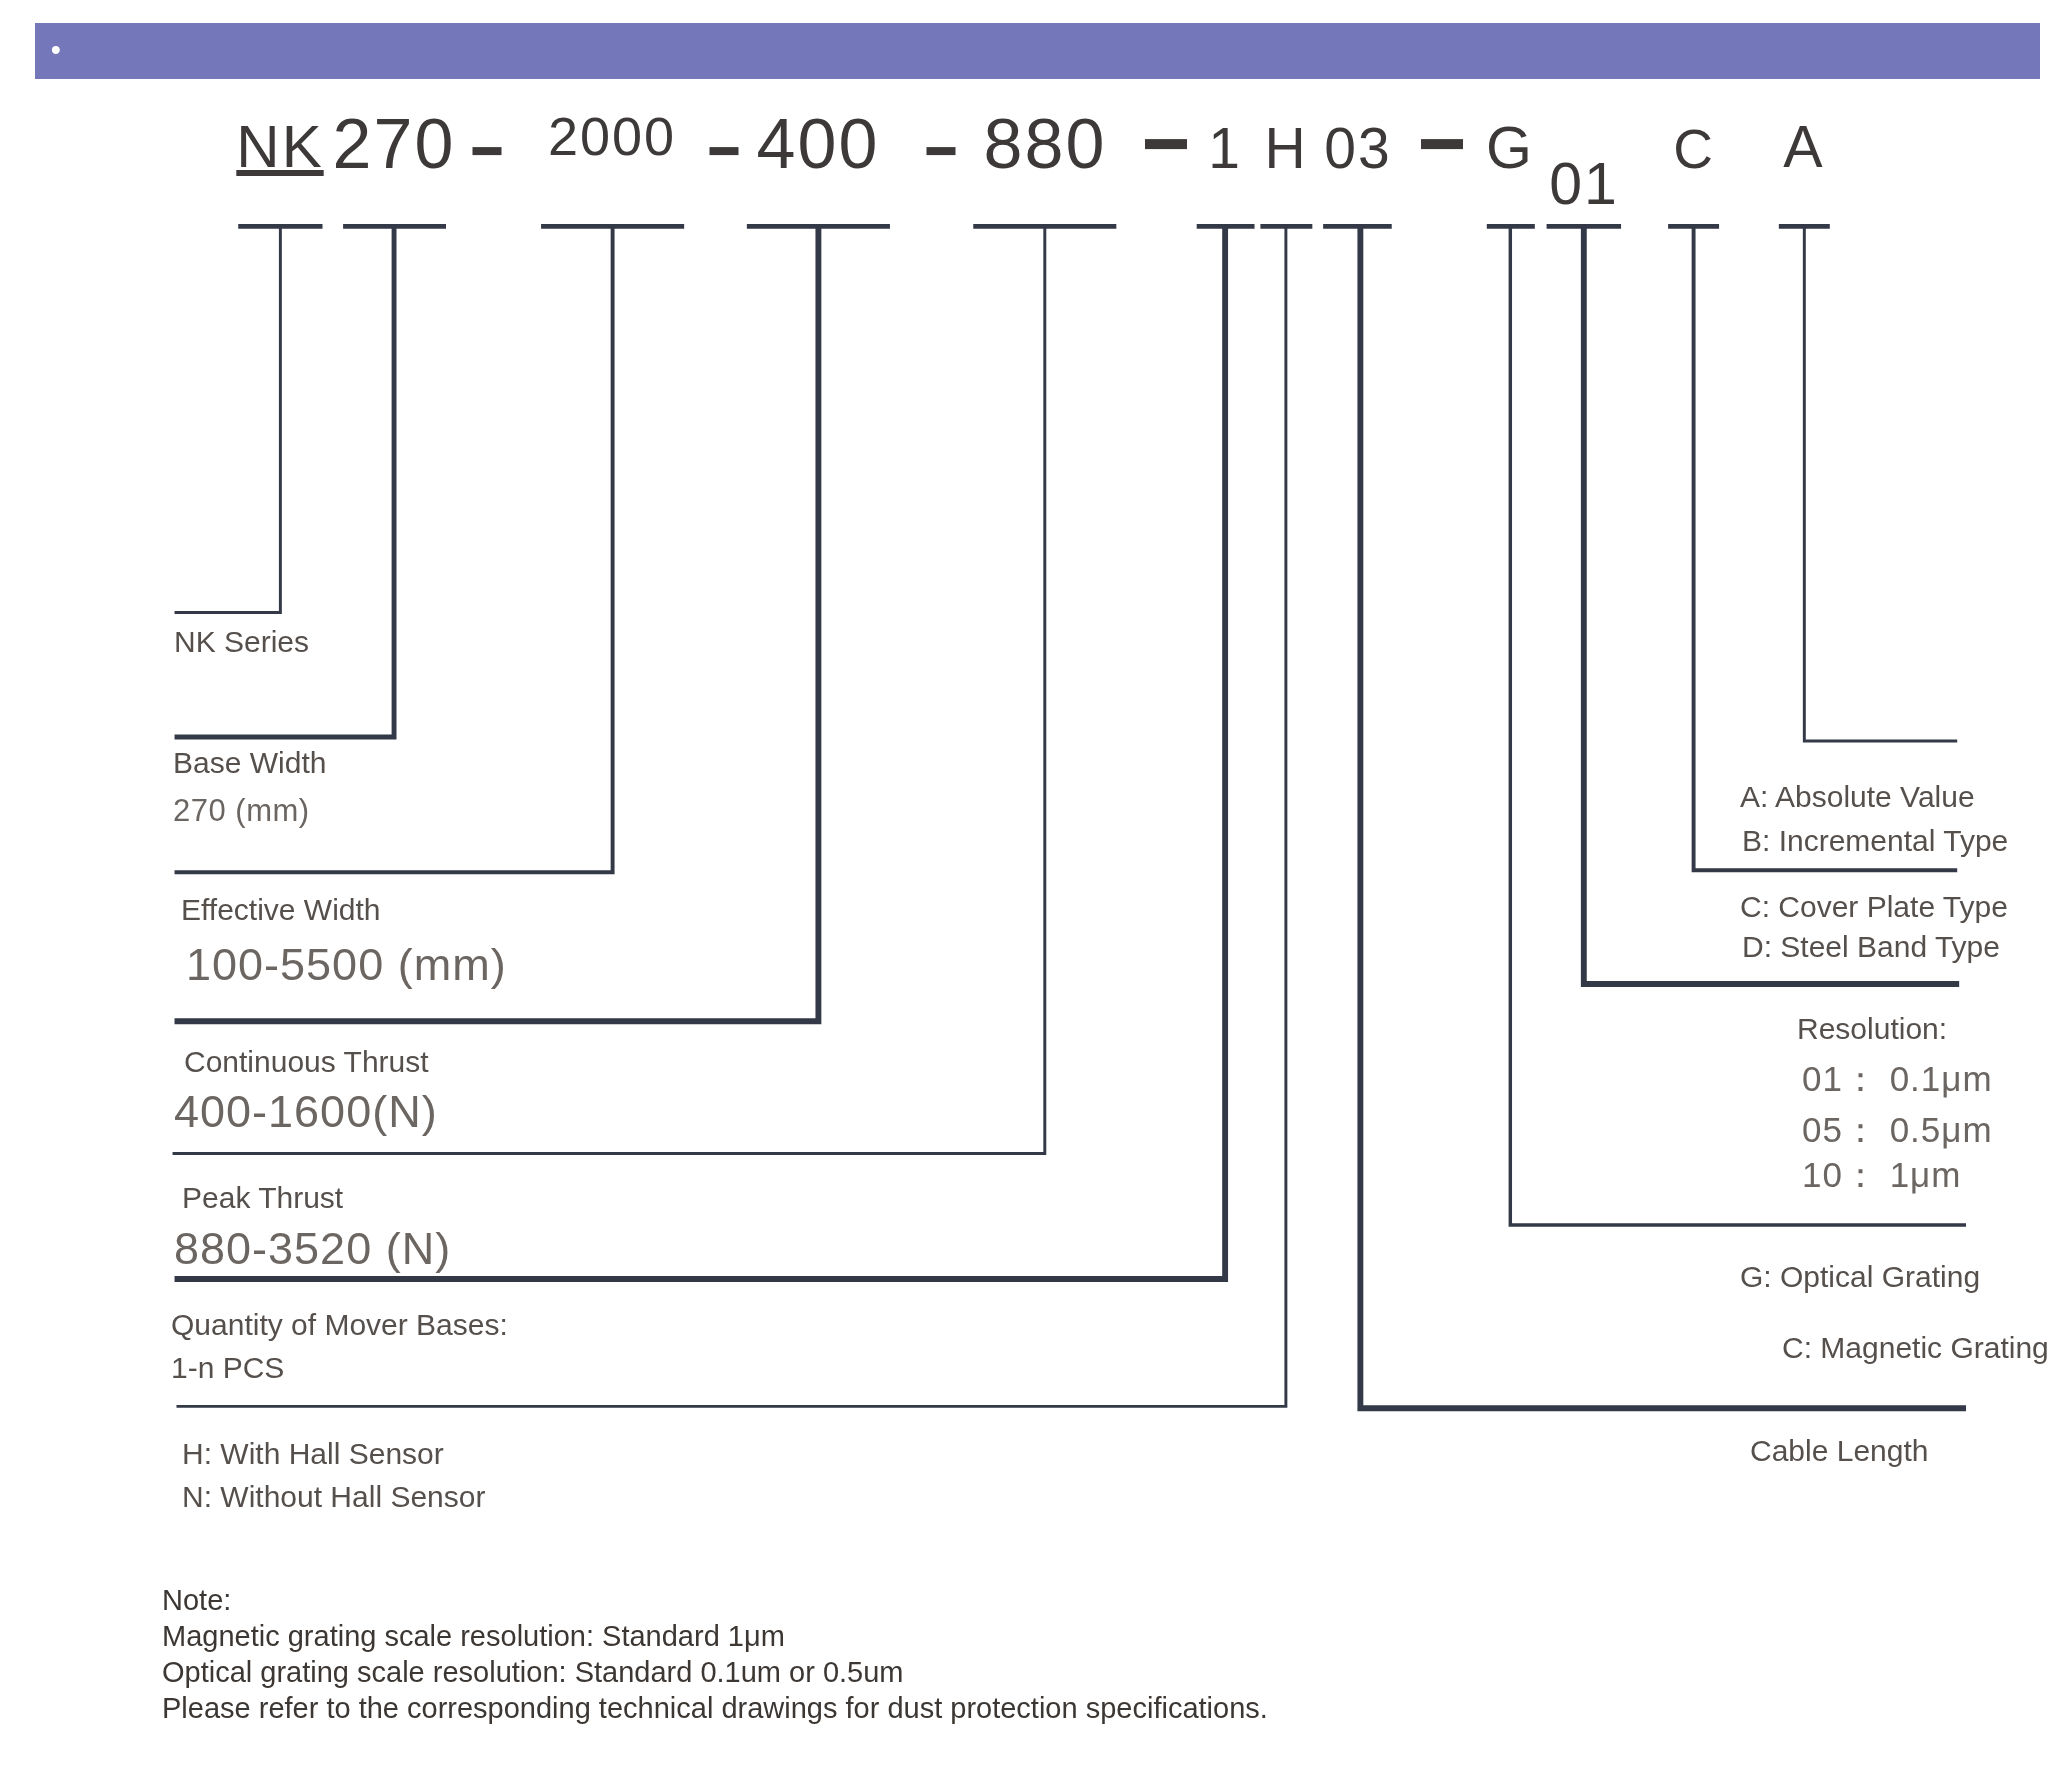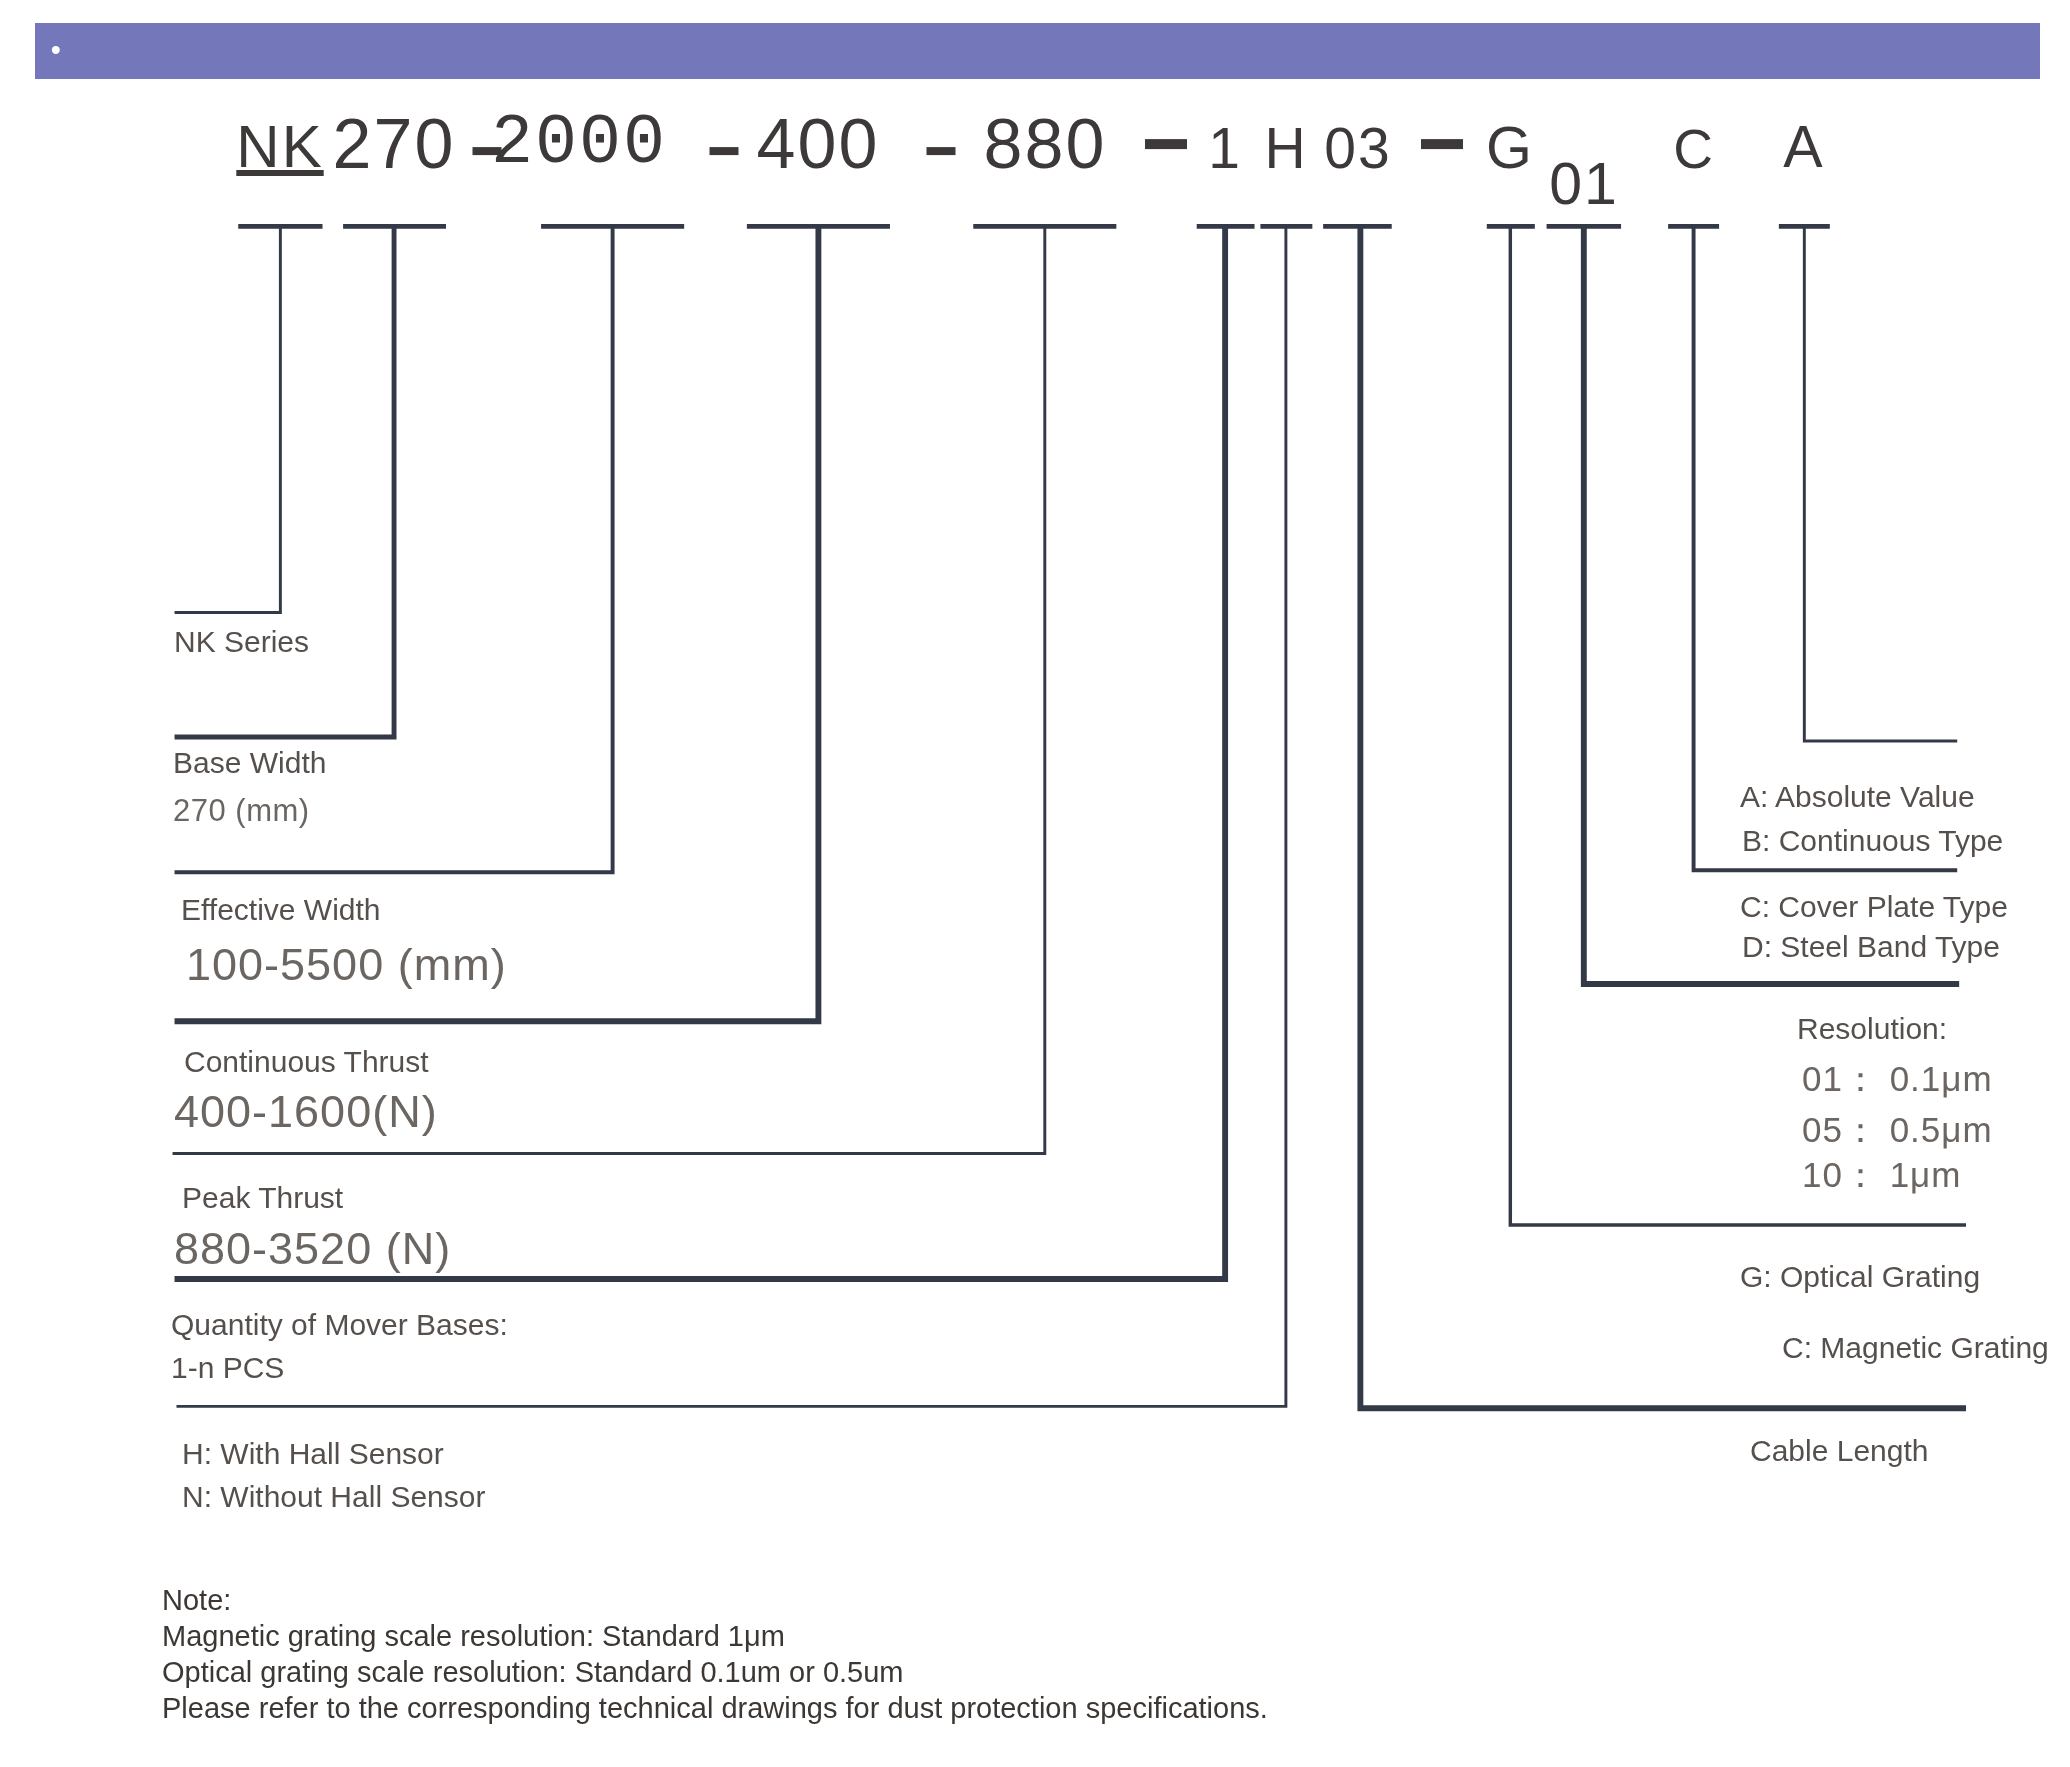--- a/index.html
+++ b/index.html
@@ -31,21 +31,21 @@
 <div class="page">
 
   <div class="hdr">
     <span class="bullet">•</span>
   </div>
 
   <div>
     <span class="seg" style="left:280px;top:117px;font-size:60px;text-decoration:underline;">NK</span>
     <span class="seg" style="left:394px;top:109px;font-size:70px;">270</span>
     <span class="seg dash" style="left:487px;top:151px;width:29px;height:7.8px;">–</span>
-    <span class="seg" style="left:579px;top:109px;font-size:70px;font-family:Liberation Mono, monospace;">2000</span>
+    <span class="seg" style="left:612px;top:109px;font-size:54px;">2000</span>
     <span class="seg dash" style="left:724px;top:151px;width:29px;height:7.8px;">–</span>
     <span class="seg" style="left:818px;top:109px;font-size:70px;">400</span>
     <span class="seg dash" style="left:941px;top:151px;width:29px;height:7.8px;">–</span>
     <span class="seg" style="left:1045px;top:109px;font-size:70px;">880</span>
     <span class="seg dash" style="left:1166px;top:144px;width:42px;height:9.8px;">–</span>
     <span class="seg" style="left:1225px;top:120px;font-size:57px;">1</span>
     <span class="seg" style="left:1286px;top:120px;font-size:57px;">H</span>
     <span class="seg" style="left:1358px;top:120px;font-size:57px;">03</span>
     <span class="seg dash" style="left:1442px;top:144px;width:42px;height:9.8px;">–</span>
     <span class="seg" style="left:1510px;top:119px;font-size:59px;">G</span>
@@ -92,21 +92,21 @@
   <div class="lab" style="left:184px;top:1062px;">Continuous Thrust</div>
   <div class="lab val" style="left:174px;top:1111px;">400-1600(N)</div>
   <div class="lab" style="left:182px;top:1198px;">Peak Thrust</div>
   <div class="lab val" style="left:174px;top:1248px;">880-3520 (N)</div>
   <div class="lab" style="left:171px;top:1325px;">Quantity of Mover Bases:</div>
   <div class="lab" style="left:171px;top:1368px;">1-n PCS</div>
   <div class="lab" style="left:182px;top:1454px;">H: With Hall Sensor</div>
   <div class="lab" style="left:182px;top:1497px;">N: Without Hall Sensor</div>
 
   <div class="lab" style="left:1740px;top:797px;">A: Absolute Value</div>
-  <div class="lab" style="left:1742px;top:841px;">B: Continuous Type</div>
+  <div class="lab" style="left:1742px;top:841px;">B: Incremental Type</div>
   <div class="lab" style="left:1740px;top:907px;">C: Cover Plate Type</div>
   <div class="lab" style="left:1742px;top:947px;">D: Steel Band Type</div>
   <div class="lab" style="left:1797px;top:1029px;">Resolution:</div>
   <div class="lab res" style="left:1802px;top:1078px;">01： 0.1μm</div>
   <div class="lab res" style="left:1802px;top:1129px;">05： 0.5μm</div>
   <div class="lab res" style="left:1802px;top:1174px;">10： 1μm</div>
   <div class="lab" style="left:1740px;top:1277px;">G: Optical Grating</div>
   <div class="lab" style="left:1742px;top:1348px;margin-left:40px;">C: Magnetic Grating</div>
   <div class="lab" style="left:1750px;top:1451px;">Cable Length</div>
 

